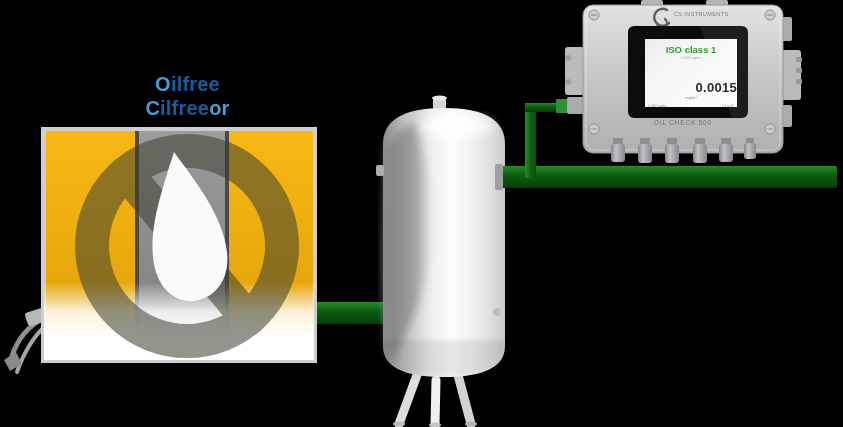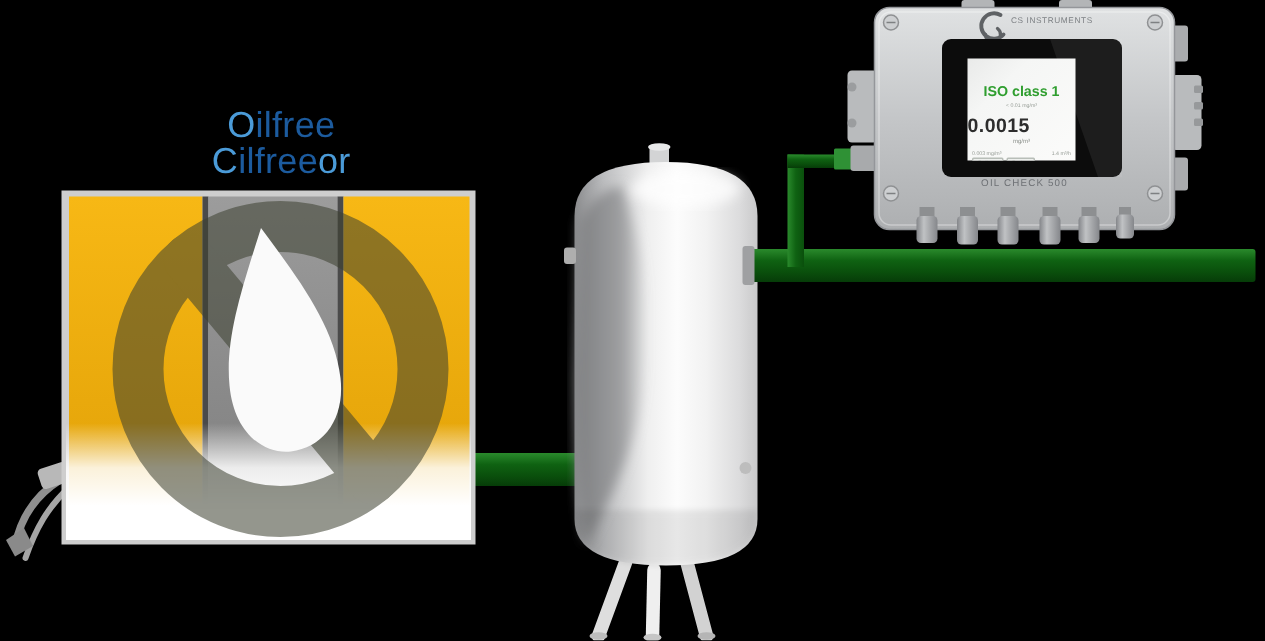--- a/index.html
+++ b/index.html
@@ -6,44 +6,44 @@
   .scene{
     position:relative;width:843px;height:427px;background:#000;
     overflow:hidden;font-family:"Liberation Sans",sans-serif;
     border-radius:0 0 22px 22px;
   }
   .scene svg{position:absolute;left:0;top:0;}
 
   
   .compressor-label{
     position:absolute;left:95px;top:72px;width:185px;text-align:center;
-    font-weight:normal;font-size:24px;line-height:24px;color:#1c5b9e;
+    font-weight:bold;font-size:20px;line-height:24px;color:#1c5b9e;
     text-shadow:1px 1px 2px rgba(0,0,0,.65);letter-spacing:.2px;
   }
   .compressor-label .accent{color:#4b9bd8;}
 
   
   .brand-text{
     position:absolute;left:674px;top:11px;font-size:5.5px;color:#7d8084;
     letter-spacing:.4px;
   }
   .model-text{
     position:absolute;left:583px;top:119px;width:200px;text-align:center;
     font-size:6.5px;color:#6e7175;letter-spacing:.8px;
   }
 
   
   .screen-content{
-    position:absolute;left:645px;top:39px;width:72px;height:68px;
+    position:absolute;left:645px;top:39px;width:92px;height:68px;
     background:linear-gradient(135deg,#e9eae9 0%,#f5f6f5 30%,#fbfbfa 100%);
-    overflow:hidden;box-sizing:border-box;padding-top:17px;
+    overflow:hidden;box-sizing:border-box;padding-top:5px;
   }
   .screen-class{font-size:9.5px;font-weight:bold;color:#2f9e2f;text-align:center;}
   .screen-note{font-size:3.5px;color:#9aa09a;text-align:center;margin-top:1px;}
-  .screen-value{font-size:13px;font-weight:bold;color:#2d2d2d;text-align:left;margin-top:4px;letter-spacing:.3px;}
+  .screen-value{font-size:13px;font-weight:bold;color:#2d2d2d;text-align:right;margin-top:20px;letter-spacing:.3px;}
   .screen-unit{font-size:4px;color:#8a8f8a;text-align:center;margin-top:0px;}
   .screen-status{display:flex;justify-content:space-between;font-size:3.5px;color:#9aa09a;
     padding:0 3px;margin-top:4px;}
   .screen-footer{display:flex;justify-content:space-between;align-items:flex-start;
     padding:0 3px;margin-top:1px;}
   .screen-buttons{display:flex;gap:2px;}
   .screen-btn{font-size:3.5px;color:#7e847e;border:0.5px solid #b8beb8;
     padding:0px 3px;border-radius:1px;background:#eef0ee;line-height:5px;}
   .screen-live{text-align:right;}
   .screen-live-text{font-size:3px;color:#2f9e2f;line-height:4px;}

